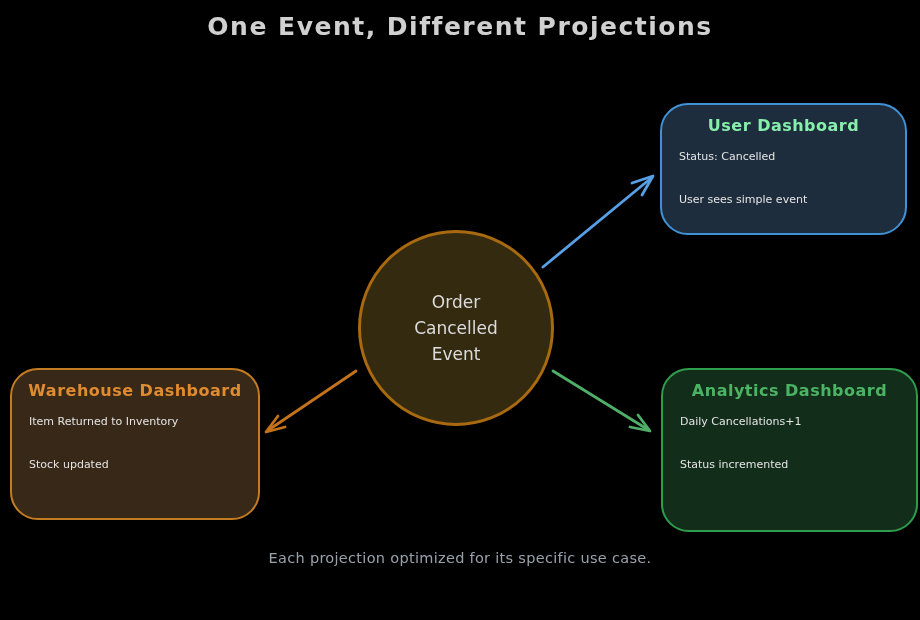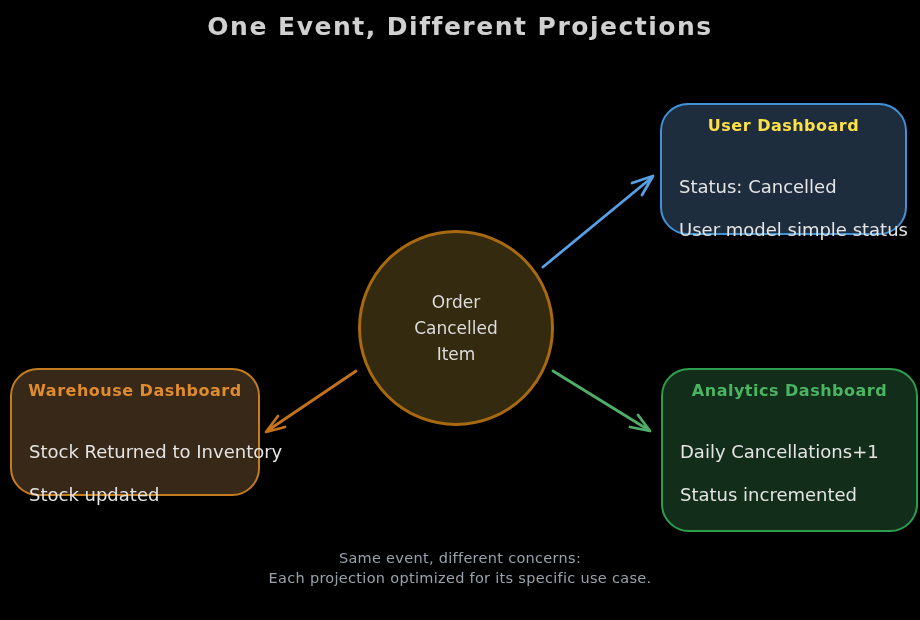--- a/index.html
+++ b/index.html
@@ -62,36 +62,35 @@
     width: 100%;
     text-align: center;
     font-size: 16px;
     font-weight: 600;
     letter-spacing: 0.5px;
   }
   .card .card-line {
     position: absolute;
     left: 17px;
     color: #e4e4e4;
-    font-size: 18px;
+    font-size: 11px;
     white-space: nowrap;
-    margin-top: 26px;
   }
   .card .line1 { top: 45px; }
   .card .line2 { top: 88px; }
   .card-user {
     left: 660px; top: 103px;
     width: 247px; height: 132px;
     background: #1e2d3d;
     border-color: #4191d6;
   }
-  .card-user .card-title { color: #fde047; }
+  .card-user .card-title { color: #86efac; }
   .card-warehouse {
     left: 10px; top: 368px;
-    width: 250px; height: 128px;
+    width: 250px; height: 152px;
     background: #382817;
     border-color: #c47c20;
   }
   .card-warehouse .card-title { color: #df8b30; }
   .card-analytics {
     left: 661px; top: 368px;
     width: 257px; height: 164px;
     background: #132d1b;
     border-color: #2e9e4d;
   }
@@ -126,39 +125,38 @@
     </g>
     <g fill="none" stroke-width="2.8" stroke-linecap="round" stroke-linejoin="round">
       <line x1="553" y1="371" x2="647" y2="429" stroke="#4fae68"></line>
       <polyline points="638,415 650,431 630,427" fill="none" stroke="#4fae68"></polyline>
     </g>
   </svg>
 
   <div class="event-circle">
     <div>Order</div>
     <div>Cancelled</div>
-    <div>Item</div>
+    <div>Event</div>
   </div>
 
   <div class="card card-user">
     <div class="card-title">User Dashboard</div>
     <div class="card-line line1">Status: Cancelled</div>
-    <div class="card-line line2">User model simple status</div>
+    <div class="card-line line2">User sees simple event</div>
   </div>
 
   <div class="card card-warehouse">
     <div class="card-title">Warehouse Dashboard</div>
-    <div class="card-line line1">Stock Returned to Inventory</div>
+    <div class="card-line line1">Item Returned to Inventory</div>
     <div class="card-line line2">Stock updated</div>
   </div>
 
   <div class="card card-analytics">
     <div class="card-title">Analytics Dashboard</div>
     <div class="card-line line1">Daily Cancellations+1</div>
     <div class="card-line line2">Status incremented</div>
   </div>
 
   <div class="footer-note">
-    <div>Same event, different concerns:</div>
     <div>Each projection optimized for its specific use case.</div>
   </div>
 
 </div>
 
 </body></html>

